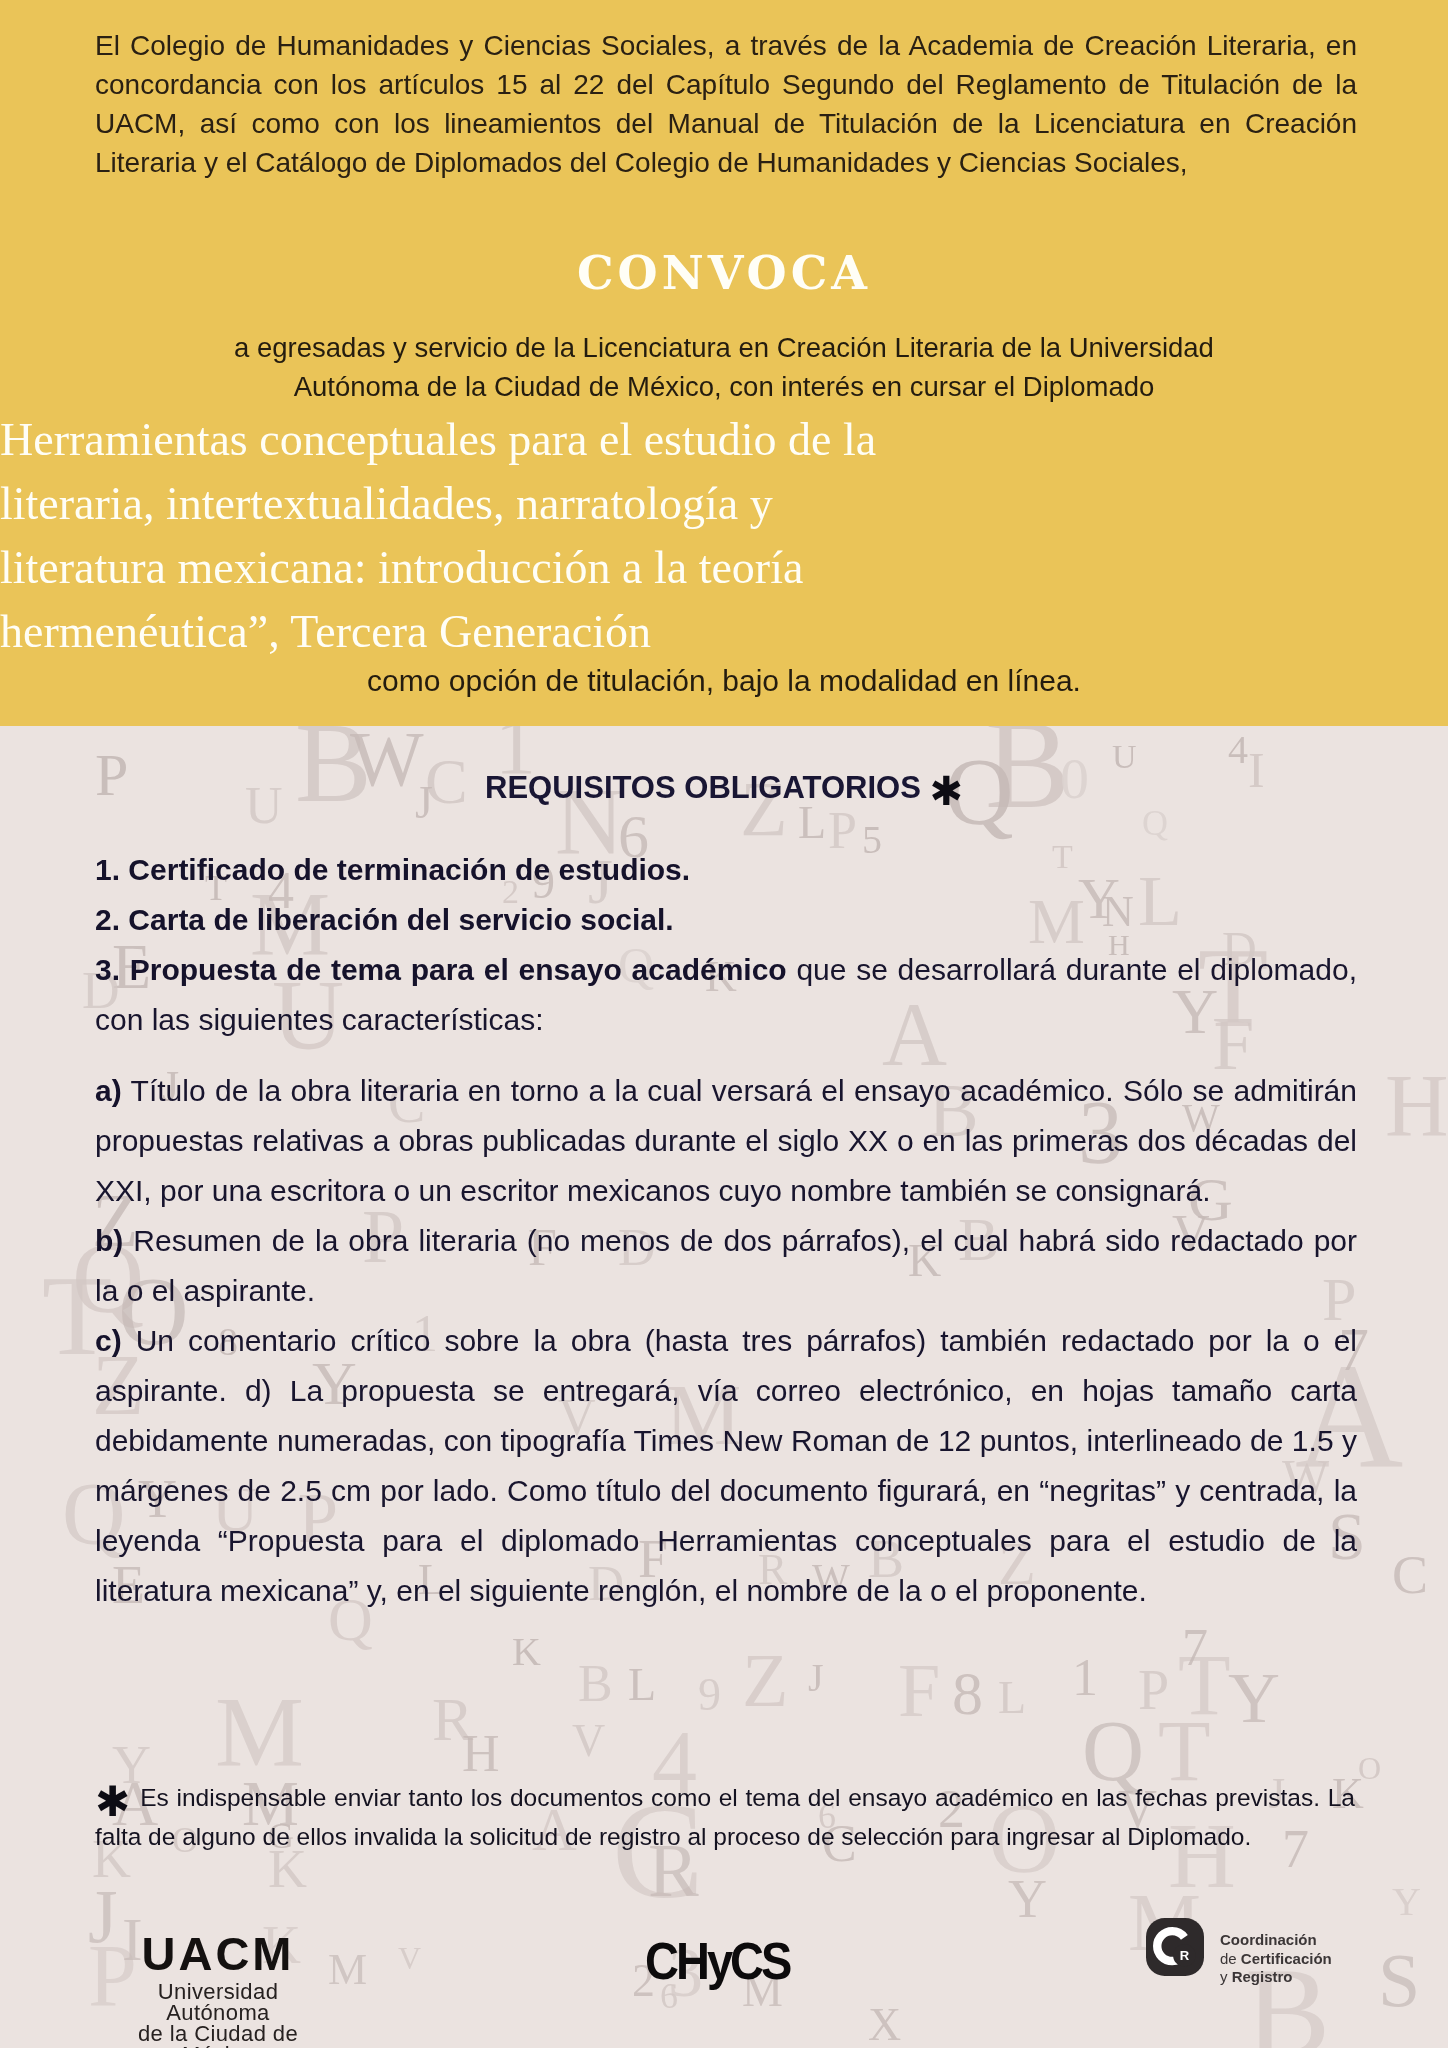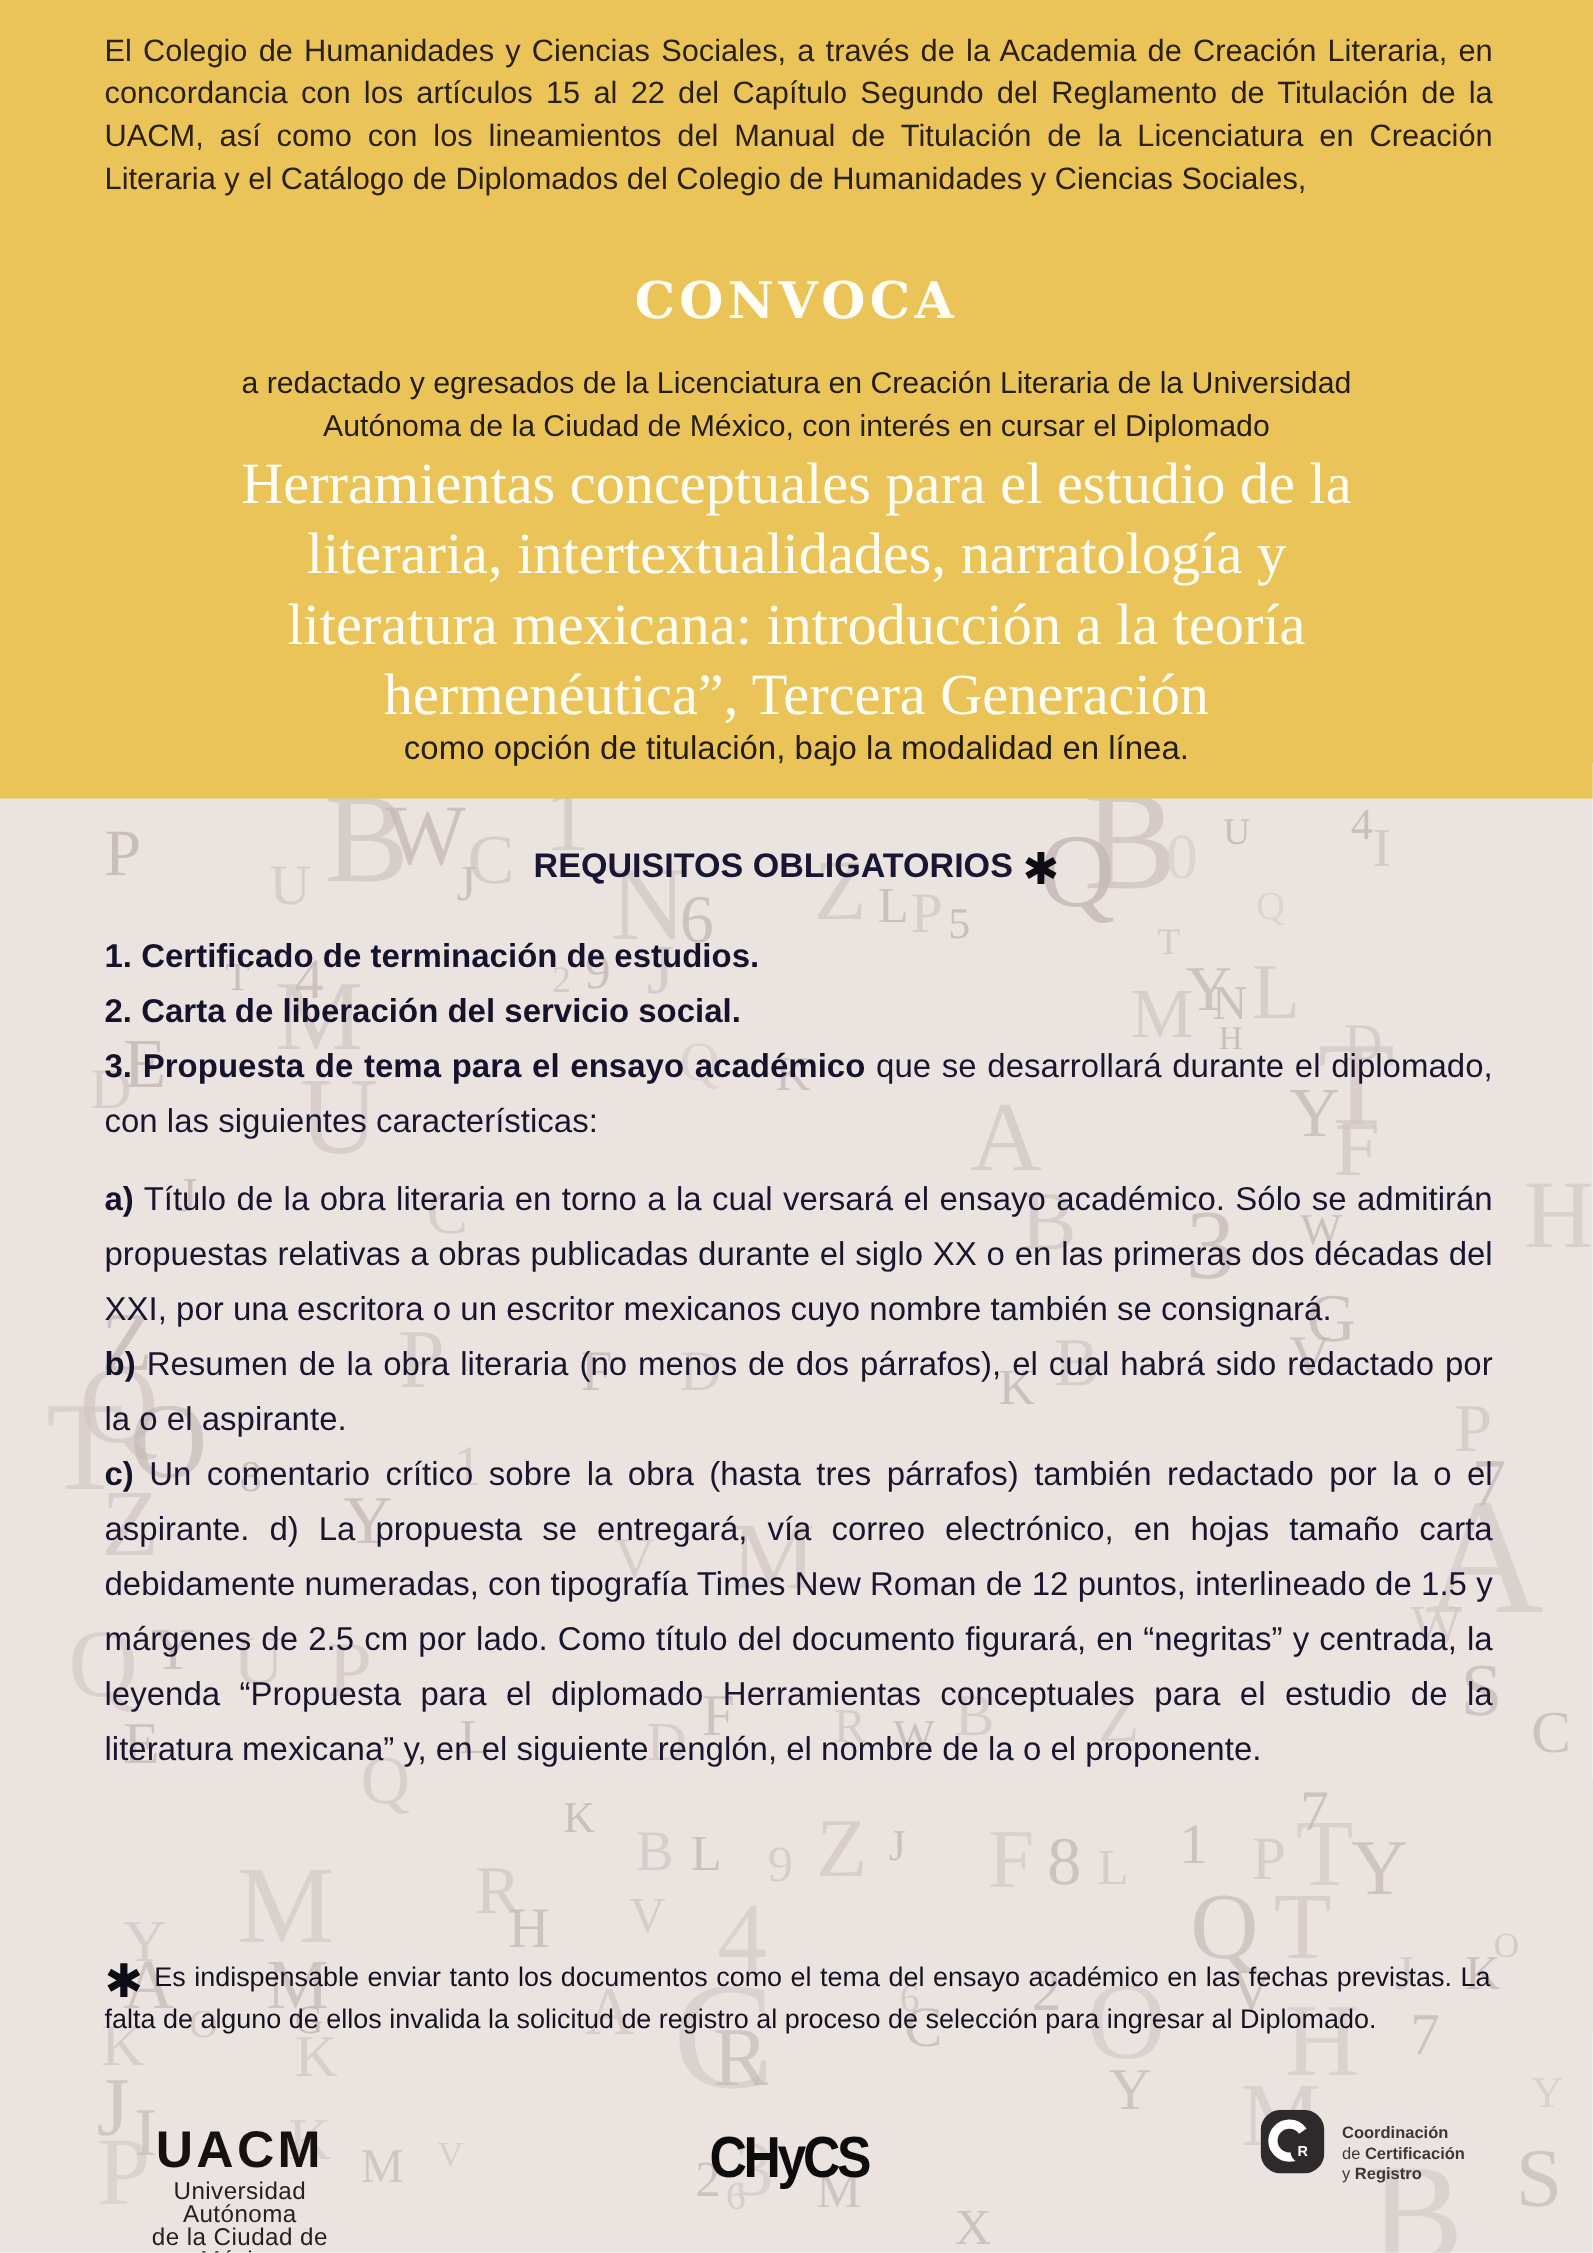--- a/index.html
+++ b/index.html
@@ -23,23 +23,23 @@
     position:absolute; left:0; top:246px; width:1448px; text-align:center;
     font-family:"DejaVu Serif", serif; font-weight:700;
     font-size:46px; letter-spacing:4px; color:#fffef6; margin:0;
   }
   .audience {
     position:absolute; left:0; top:328px; width:1448px; text-align:center;
     font-size:27.5px; line-height:39px; color:#241c0f; margin:0;
   }
   .audience span { display:block; }
   .title {
-    position:absolute; left:0; top:408px; width:1448px; text-align:center;
+    position:absolute; left:0; top:408px; width:1448px; 
     font-family:"Liberation Serif", serif; font-weight:400;
-    font-size:53px; line-height:64px; color:#fffef6; margin:0;
+    font-size:46px; line-height:64px; color:#fffef6; margin:0;
   }
   .title span { display:block; }
   .modality {
     position:absolute; left:0; top:664px; width:1448px; text-align:center;
     font-size:30px; color:#241c0f; margin:0;
   }
 
   .req-heading {
     position:absolute; left:0; top:768px; width:1448px; text-align:center;
     font-size:31px; font-weight:700; color:#191634; margin:0;
@@ -225,21 +225,21 @@
     </div>
   <div class="band"></div>
 
   <div class="layer">
 
     <p class="intro">El Colegio de Humanidades y Ciencias Sociales, a través de la Academia de Creación Literaria, en concordancia con los artículos 15 al 22 del Capítulo Segundo del Reglamento de Titulación de la UACM, así como con los lineamientos del Manual de Titulación de la Licenciatura en Creación Literaria y el Catálogo de Diplomados del Colegio de Humanidades y Ciencias Sociales,</p>
 
     <h1 class="convoca">CONVOCA</h1>
 
     <p class="audience">
-      <span>a redactado y egresados de la Licenciatura en Creación Literaria de la Universidad</span>
+      <span>a egresadas y servicio de la Licenciatura en Creación Literaria de la Universidad</span>
       <span>Autónoma de la Ciudad de México, con interés en cursar el Diplomado</span>
     </p>
 
     <h2 class="title">
       <span>Herramientas conceptuales para el estudio de la</span>
       <span>literaria, intertextualidades, narratología y</span>
       <span>literatura mexicana: introducción a la teoría</span>
       <span>hermenéutica”, Tercera Generación</span>
     </h2>
 

